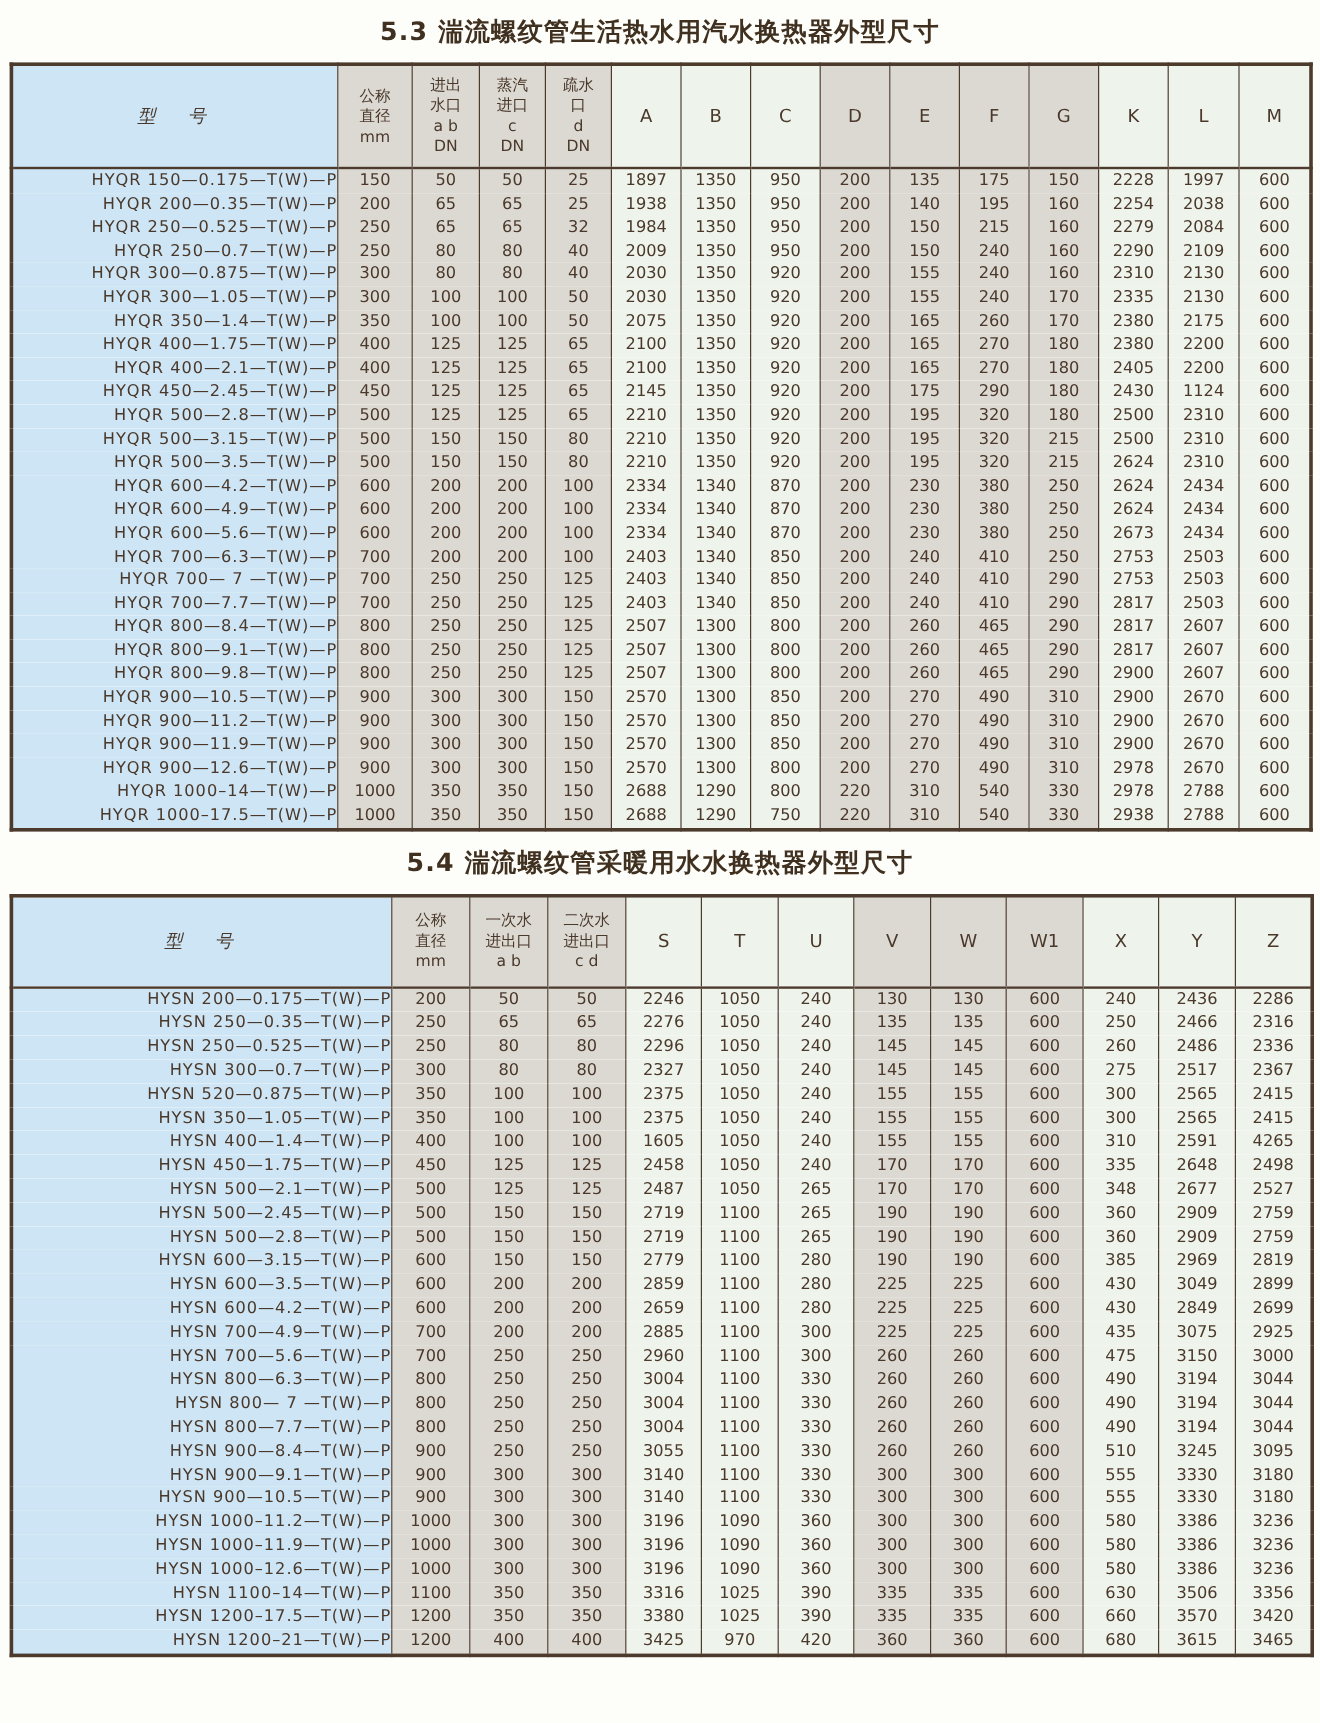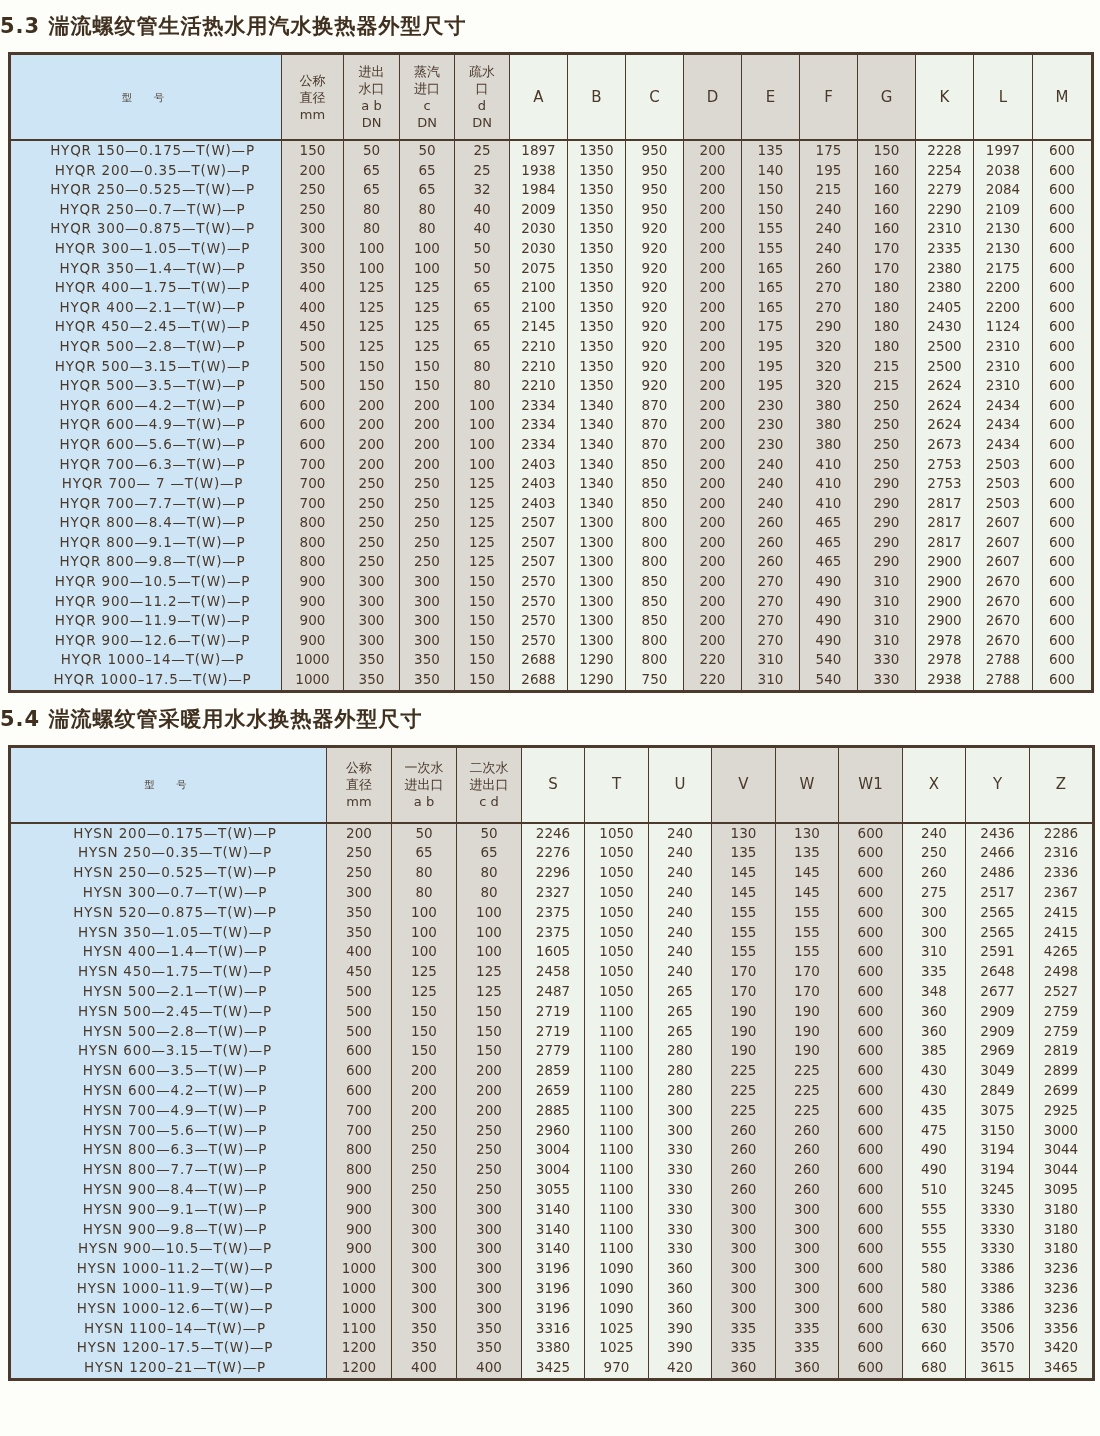--- a/index.html
+++ b/index.html
@@ -9,20 +9,21 @@
     width: 1100px;
     height: 1436px;
     background: var(--page-bg, #fdfdfa);
     font-family: "DejaVu Sans", "Liberation Sans", sans-serif;
     color: var(--text, #4a392b);
     overflow: hidden;
   }
   .table-title {
     margin: 0;
     padding-top: 13px;
+    text-align: center;
     font-size: 21px;
     line-height: 27px;
     font-weight: bold;
     color: var(--title-text, #40301f);
     letter-spacing: 1px;
   }
   .table-title.second { }
   table.spec-table {
     table-layout: fixed;
     width: 1084px;
@@ -45,25 +46,25 @@
     font-weight: normal;
     font-size: 13px;
     line-height: 17px;
   }
   table.spec-table thead th.dim-letter { font-size: 15px; }
   .t0 thead th { height: 84px; }
   .t1 thead th { height: 74px; }
   .t0 tbody td { font-size: 13.5px; line-height: 19.6px; height: 19.6px; }
   .t1 tbody td { font-size: 13.5px; line-height: 19.8px; height: 19.8px; }
   table.spec-table td.model-col {
-    text-align: center;
+    text-align: right;
     padding-left: 13px;
     letter-spacing: 0.8px;
   }
-  table.spec-table th.model-col { font-size: 10px; letter-spacing: 6px; }
+  table.spec-table th.model-col { font-size: 15px; letter-spacing: 6px; font-style: italic; }
   .bg-blue  { background: var(--blue,  #cde5f5); }
   .bg-gray  { background: var(--gray,  #dcd9d3); }
   .bg-green { background: var(--green, #eef3eb); }
 </style>
 </head>
 <body>
 
 <div class="page">
   <h1 class="table-title">5.3 湍流螺纹管生活热水用汽水换热器外型尺寸</h1>
   <table class="spec-table t0">
@@ -866,66 +867,66 @@
           <td class="bg-green">1100</td>
           <td class="bg-green">330</td>
           <td class="bg-gray">260</td>
           <td class="bg-gray">260</td>
           <td class="bg-gray">600</td>
           <td class="bg-green">490</td>
           <td class="bg-green">3194</td>
           <td class="bg-green">3044</td>
         </tr>
         <tr>
-          <td class="bg-blue model-col">HYSN 800—7.7—T(W)—P</td>
+          <td class="bg-blue model-col">HYSN 800— 7 —T(W)—P</td>
           <td class="bg-gray">800</td>
           <td class="bg-gray">250</td>
           <td class="bg-gray">250</td>
           <td class="bg-green">3004</td>
           <td class="bg-green">1100</td>
           <td class="bg-green">330</td>
           <td class="bg-gray">260</td>
           <td class="bg-gray">260</td>
           <td class="bg-gray">600</td>
           <td class="bg-green">490</td>
           <td class="bg-green">3194</td>
           <td class="bg-green">3044</td>
         </tr>
         <tr>
+          <td class="bg-blue model-col">HYSN 800—7.7—T(W)—P</td>
+          <td class="bg-gray">800</td>
+          <td class="bg-gray">250</td>
+          <td class="bg-gray">250</td>
+          <td class="bg-green">3004</td>
+          <td class="bg-green">1100</td>
+          <td class="bg-green">330</td>
+          <td class="bg-gray">260</td>
+          <td class="bg-gray">260</td>
+          <td class="bg-gray">600</td>
+          <td class="bg-green">490</td>
+          <td class="bg-green">3194</td>
+          <td class="bg-green">3044</td>
+        </tr>
+        <tr>
           <td class="bg-blue model-col">HYSN 900—8.4—T(W)—P</td>
           <td class="bg-gray">900</td>
           <td class="bg-gray">250</td>
           <td class="bg-gray">250</td>
           <td class="bg-green">3055</td>
           <td class="bg-green">1100</td>
           <td class="bg-green">330</td>
           <td class="bg-gray">260</td>
           <td class="bg-gray">260</td>
           <td class="bg-gray">600</td>
           <td class="bg-green">510</td>
           <td class="bg-green">3245</td>
           <td class="bg-green">3095</td>
         </tr>
         <tr>
           <td class="bg-blue model-col">HYSN 900—9.1—T(W)—P</td>
-          <td class="bg-gray">900</td>
-          <td class="bg-gray">300</td>
-          <td class="bg-gray">300</td>
-          <td class="bg-green">3140</td>
-          <td class="bg-green">1100</td>
-          <td class="bg-green">330</td>
-          <td class="bg-gray">300</td>
-          <td class="bg-gray">300</td>
-          <td class="bg-gray">600</td>
-          <td class="bg-green">555</td>
-          <td class="bg-green">3330</td>
-          <td class="bg-green">3180</td>
-        </tr>
-        <tr>
-          <td class="bg-blue model-col">HYSN 900—9.8—T(W)—P</td>
           <td class="bg-gray">900</td>
           <td class="bg-gray">300</td>
           <td class="bg-gray">300</td>
           <td class="bg-green">3140</td>
           <td class="bg-green">1100</td>
           <td class="bg-green">330</td>
           <td class="bg-gray">300</td>
           <td class="bg-gray">300</td>
           <td class="bg-gray">600</td>
           <td class="bg-green">555</td>

